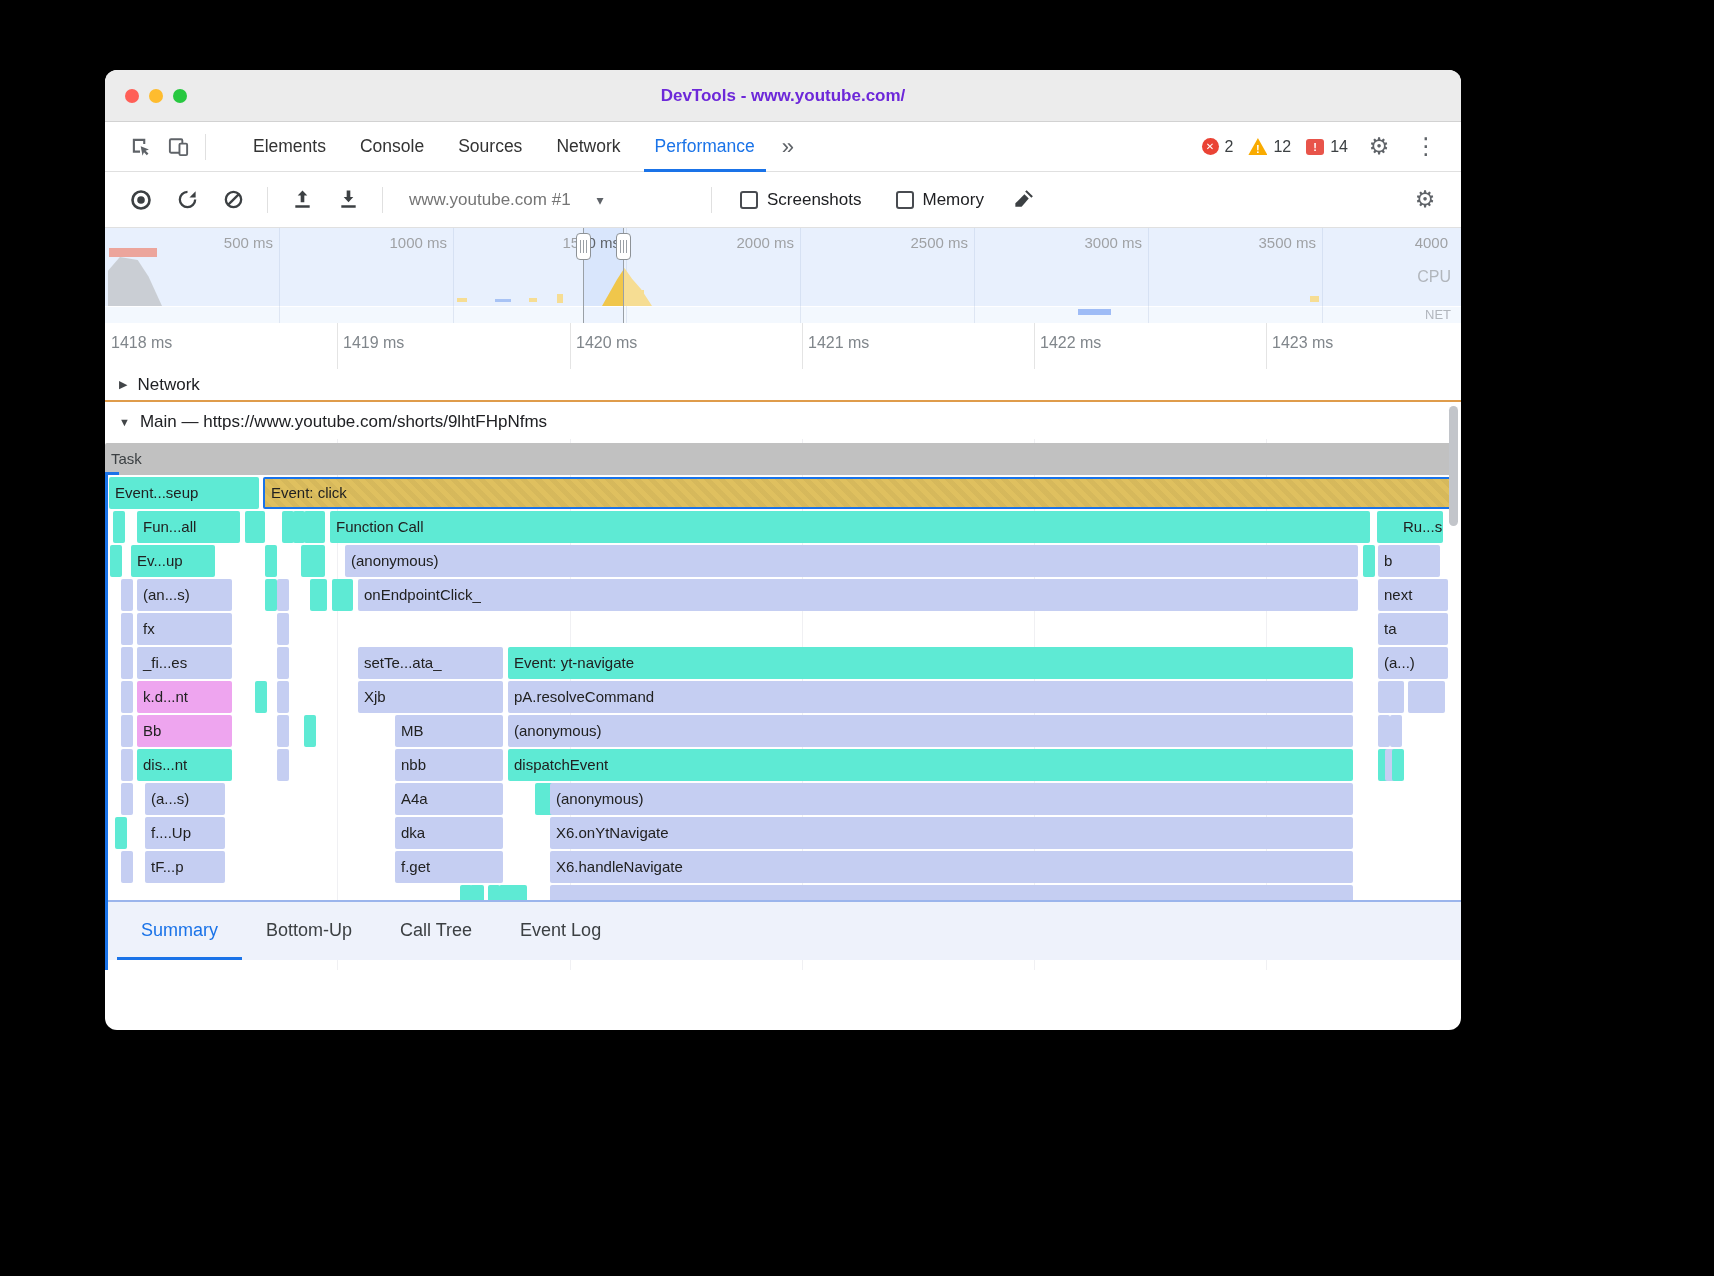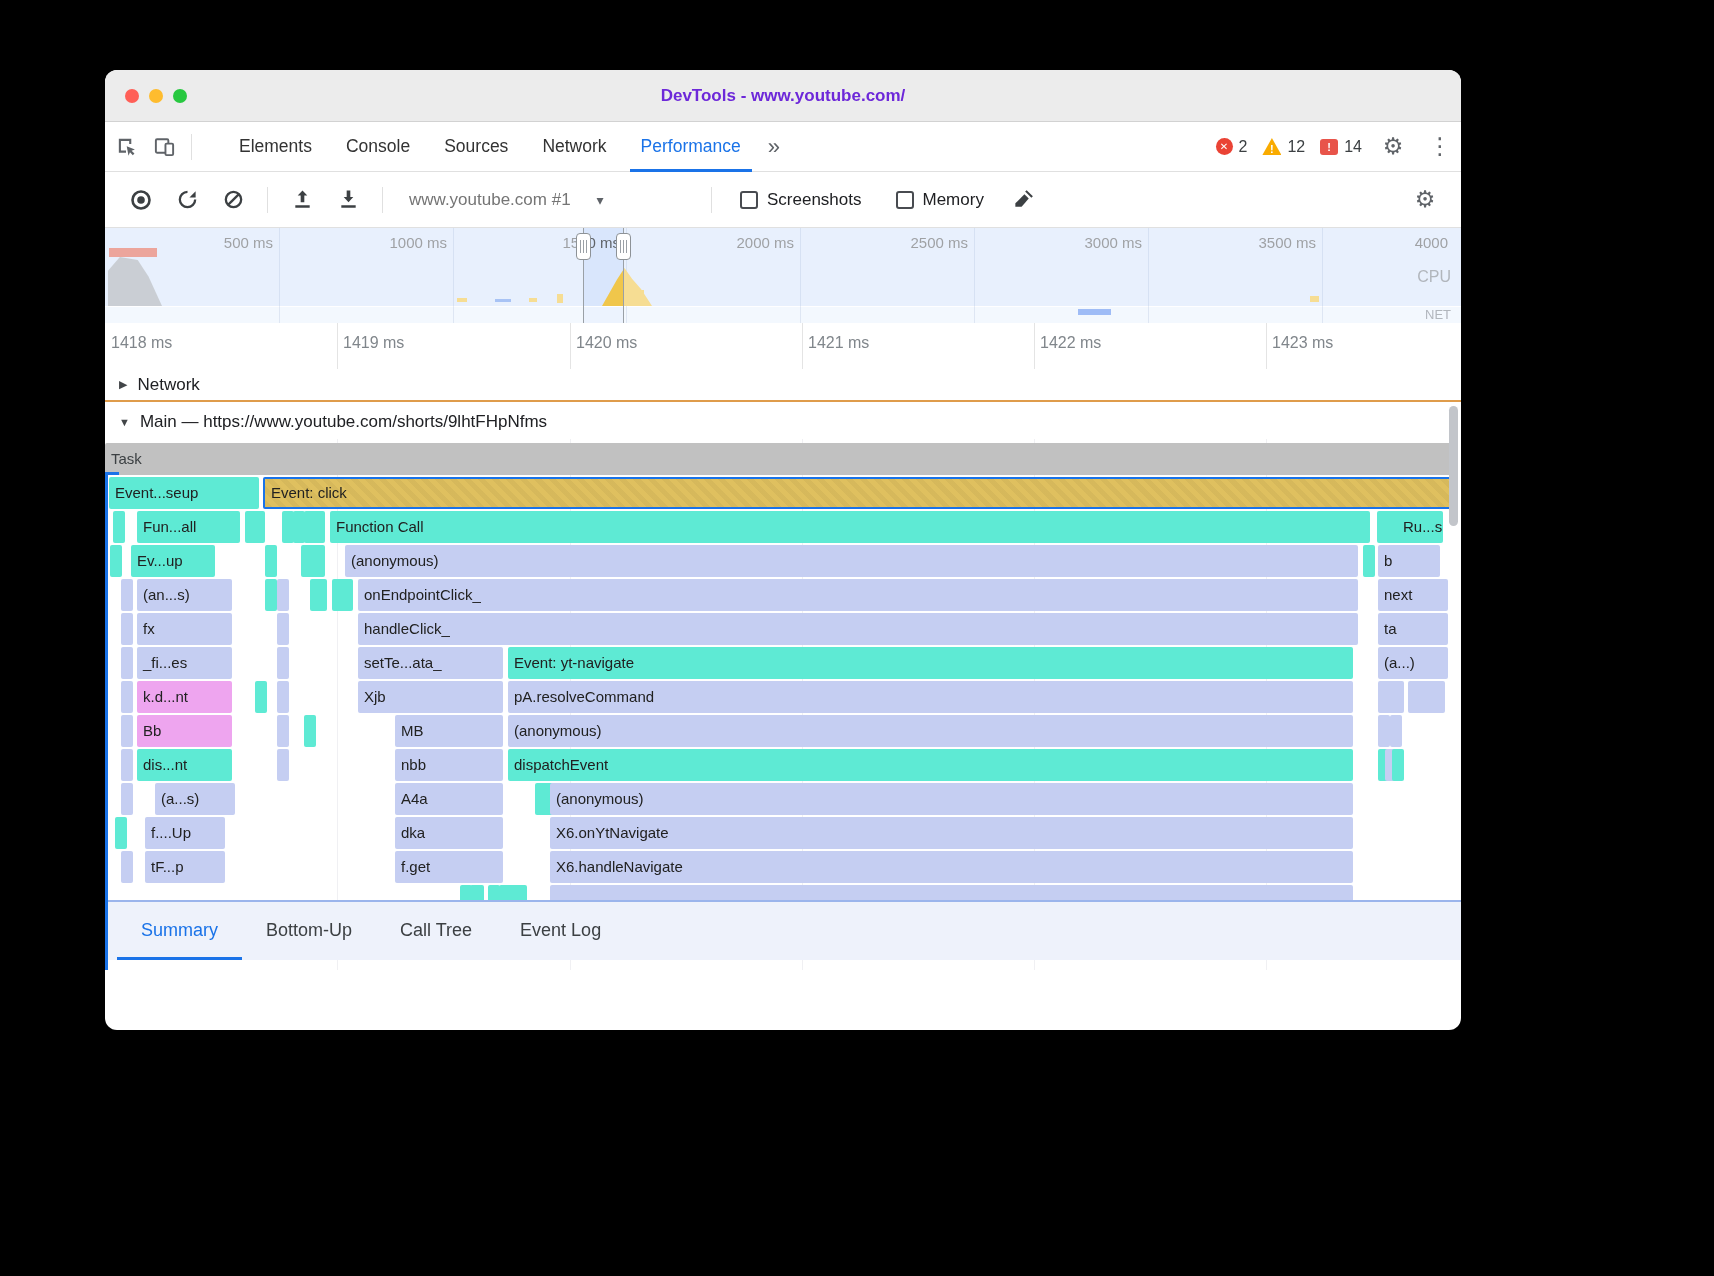--- a/index.html
+++ b/index.html
@@ -10,21 +10,21 @@
             box-shadow:0 25px 70px rgba(0,0,0,.65); }
 
   
   .titlebar { height:52px; background:#ececec; border-bottom:1px solid #d2d2d2; position:relative; }
   .traffic { position:absolute; left:20px; top:19px; display:flex; gap:10px; }
   .light { width:14px; height:14px; border-radius:50%; display:inline-block; }
   .light.red { background:#ff5f57; } .light.yellow { background:#febc2e; } .light.green { background:#28c840; }
   .title { text-align:center; line-height:52px; font-size:17px; font-weight:700; color:#6d28d9; }
 
   
-  .tabbar { height:50px; background:#fff; border-bottom:1px solid #e0e0e0; display:flex; align-items:center; padding:0 2px; }
+  .tabbar { height:50px; background:#fff; border-bottom:1px solid #e0e0e0; display:flex; align-items:center; padding:0 16px; }
   .icon-btn { width:38px; height:38px; display:flex; align-items:center; justify-content:center; cursor:pointer; }
   .glyph { font-size:23px; color:#5f6368; line-height:1; }
   .vsep { width:1px; height:26px; background:#e0e0e0; margin:0 8px; }
   .tabstrip { display:flex; height:50px; margin-left:22px; }
   .dt-tab { padding:0 17px; line-height:49px; font-size:17.5px; color:#333; position:relative; cursor:pointer; white-space:nowrap; }
   .dt-tab.active { color:#1a73e8; }
   .dt-tab.active::after { content:''; position:absolute; left:6px; right:6px; bottom:0; height:3px; background:#1a73e8; }
   .more-tabs { font-size:22px; color:#5f6368; padding:0 10px; cursor:pointer; }
   .badges { margin-left:auto; display:flex; align-items:center; gap:9px; }
   .badge { display:flex; align-items:center; gap:6px; cursor:pointer; padding:0 3px; }
@@ -333,21 +333,20 @@
           <div class="bar c-l" style="left: 172px; width: 4px;"></div>
           <div class="bar c-y" style="left: 205px; width: 17px;"></div>
           <div class="bar c-y" style="left: 227px; width: 21px;"></div>
           <div class="bar c-l" style="left: 253px; width: 1000px;">onEndpointClick_</div>
           <div class="bar c-l" style="left: 1273px; width: 70px;">next</div>
         </div>
         <div class="flame-row" style="top: 170px;">
           <div class="bar c-l" style="left: 16px; width: 4px;"></div>
           <div class="bar c-l" style="left: 32px; width: 95px;">fx</div>
           <div class="bar c-l" style="left: 172px; width: 4px;"></div>
-          <div class="bar c-l" style="left: 253px; width: 1000px;">handleClick_</div>
           <div class="bar c-l" style="left: 1273px; width: 70px;">ta</div>
         </div>
         <div class="flame-row" style="top: 204px;">
           <div class="bar c-l" style="left: 16px; width: 4px;"></div>
           <div class="bar c-l" style="left: 32px; width: 95px;">_fi...es</div>
           <div class="bar c-l" style="left: 172px; width: 4px;"></div>
           <div class="bar c-l" style="left: 253px; width: 145px;">setTe...ata_</div>
           <div class="bar c-y" style="left: 403px; width: 845px;">Event: yt-navigate</div>
           <div class="bar c-l" style="left: 1273px; width: 70px;">(a...)</div>
         </div>
@@ -376,21 +375,21 @@
           <div class="bar c-y" style="left: 32px; width: 95px;">dis...nt</div>
           <div class="bar c-l" style="left: 172px; width: 4px;"></div>
           <div class="bar c-l" style="left: 290px; width: 108px;">nbb</div>
           <div class="bar c-y" style="left: 403px; width: 845px;">dispatchEvent</div>
           <div class="bar c-y" style="left: 1273px; width: 4px;"></div>
           <div class="bar c-l" style="left: 1280px; width: 4px;"></div>
           <div class="bar c-y" style="left: 1287px; width: 4px;"></div>
         </div>
         <div class="flame-row" style="top: 340px;">
           <div class="bar c-l" style="left: 16px; width: 4px;"></div>
-          <div class="bar c-l" style="left: 50px; width: 80px;">(a...s)</div>
+          <div class="bar c-l" style="left: 40px; width: 80px;">(a...s)</div>
           <div class="bar c-l" style="left: 290px; width: 108px;">A4a</div>
           <div class="bar c-y" style="left: 430px; width: 4px;"></div>
           <div class="bar c-y" style="left: 437px; width: 4px;"></div>
           <div class="bar c-l" style="left: 445px; width: 803px;">(anonymous)</div>
         </div>
         <div class="flame-row" style="top: 374px;">
           <div class="bar c-y" style="left: 10px; width: 6px;"></div>
           <div class="bar c-l" style="left: 40px; width: 80px;">f....Up</div>
           <div class="bar c-l" style="left: 290px; width: 108px;">dka</div>
           <div class="bar c-l" style="left: 445px; width: 803px;">X6.onYtNavigate</div>

